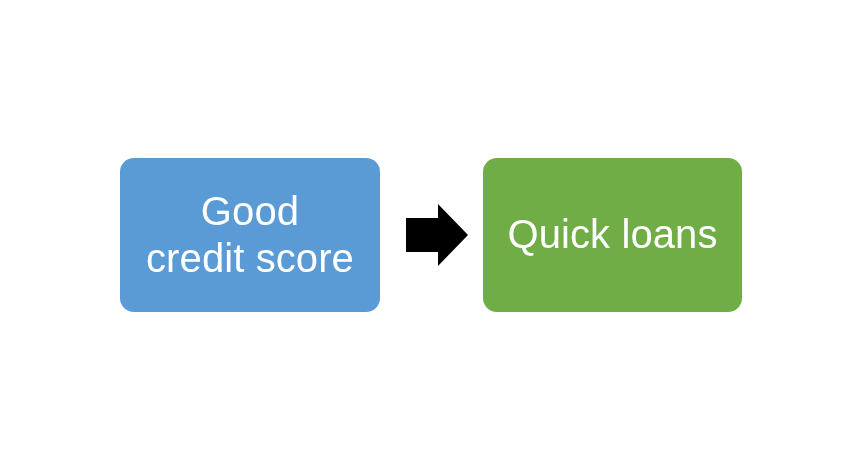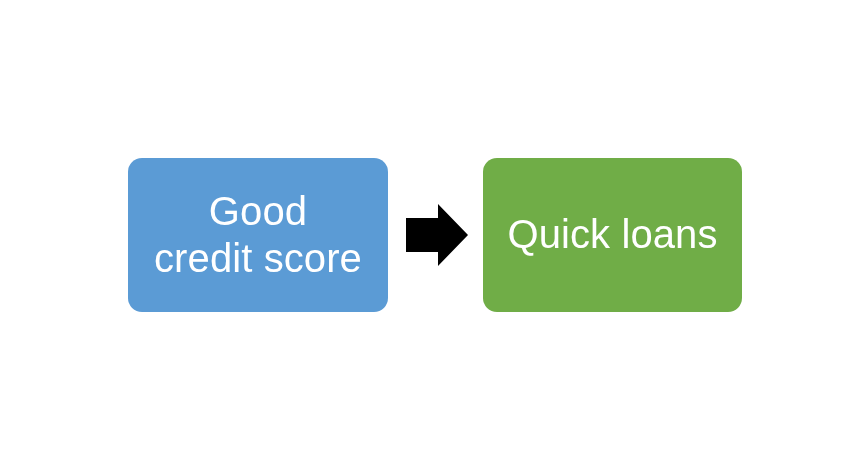--- a/index.html
+++ b/index.html
@@ -29,21 +29,21 @@
     box-sizing: border-box;
     color: #ffffff;
     font-family: "Liberation Sans", sans-serif;
     font-weight: 400;
     font-size: 40px;
     line-height: 1.18;
     letter-spacing: 0.1px;
     padding: 4px 10px;
   }
   #node-good-credit-score {
-    left: 128px;
+    left: 120px;
     top: 158px;
     width: 260px;
     height: 154px;
     background: #5B9BD5;
   }
   #node-quick-loans {
     left: 483px;
     top: 158px;
     width: 259px;
     height: 154px;

